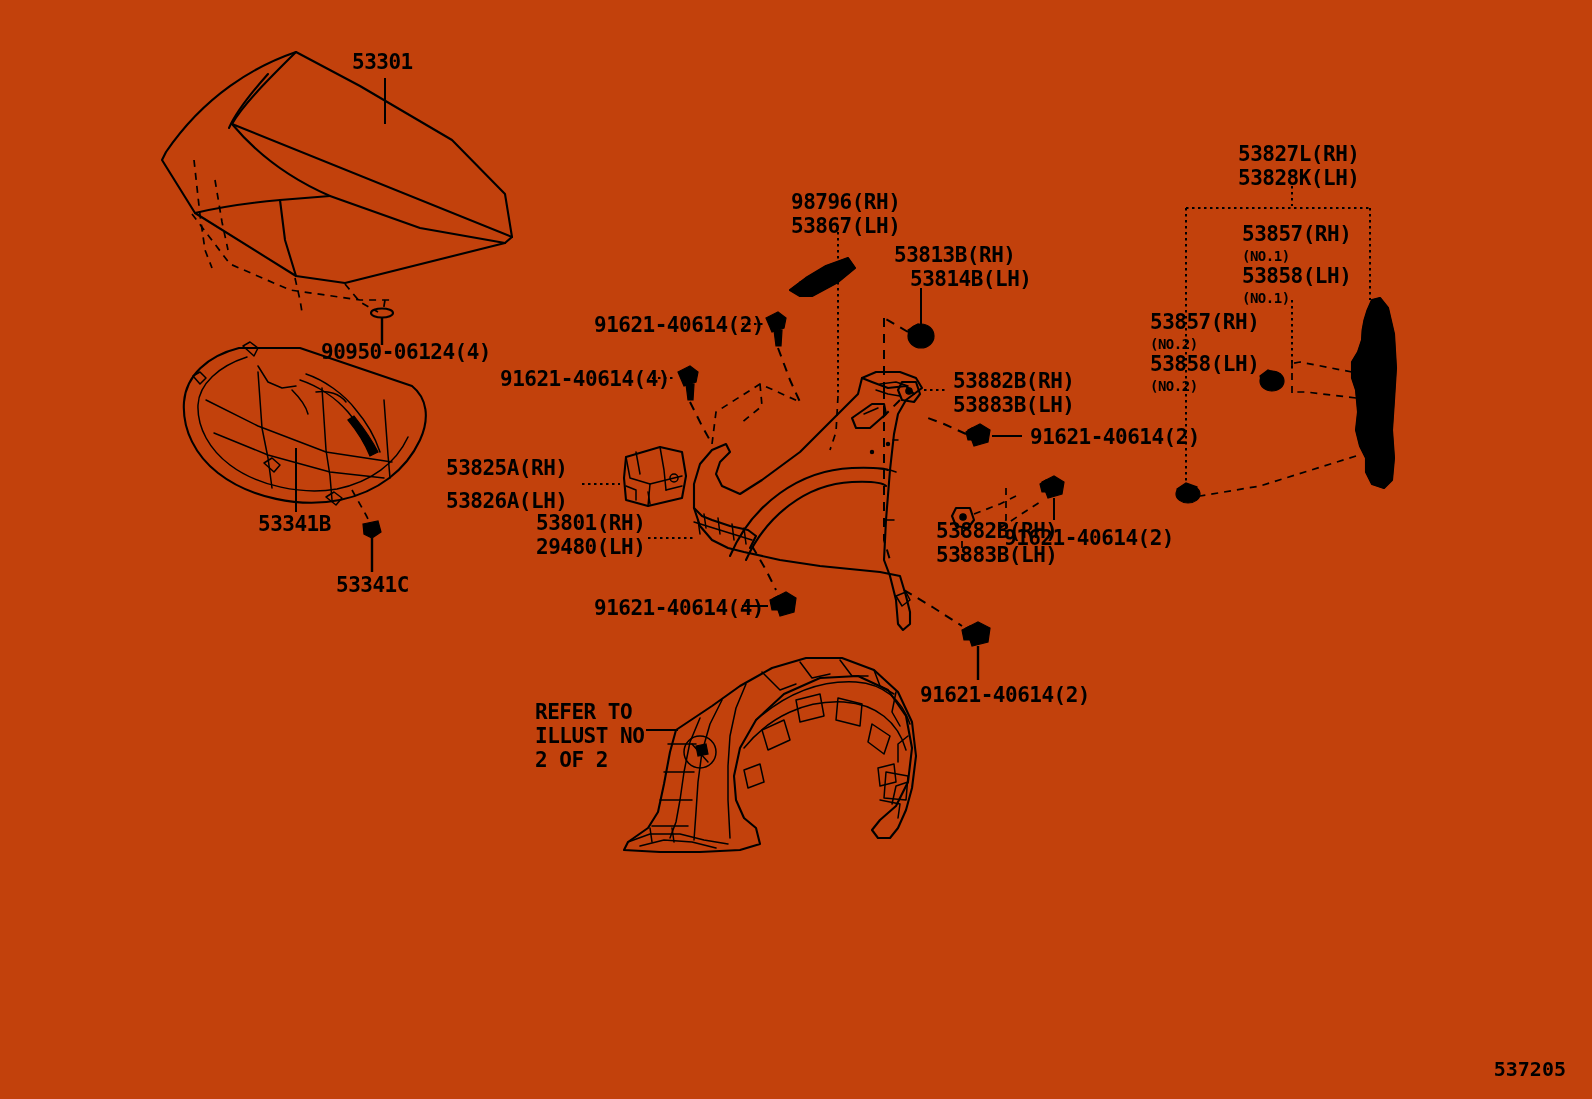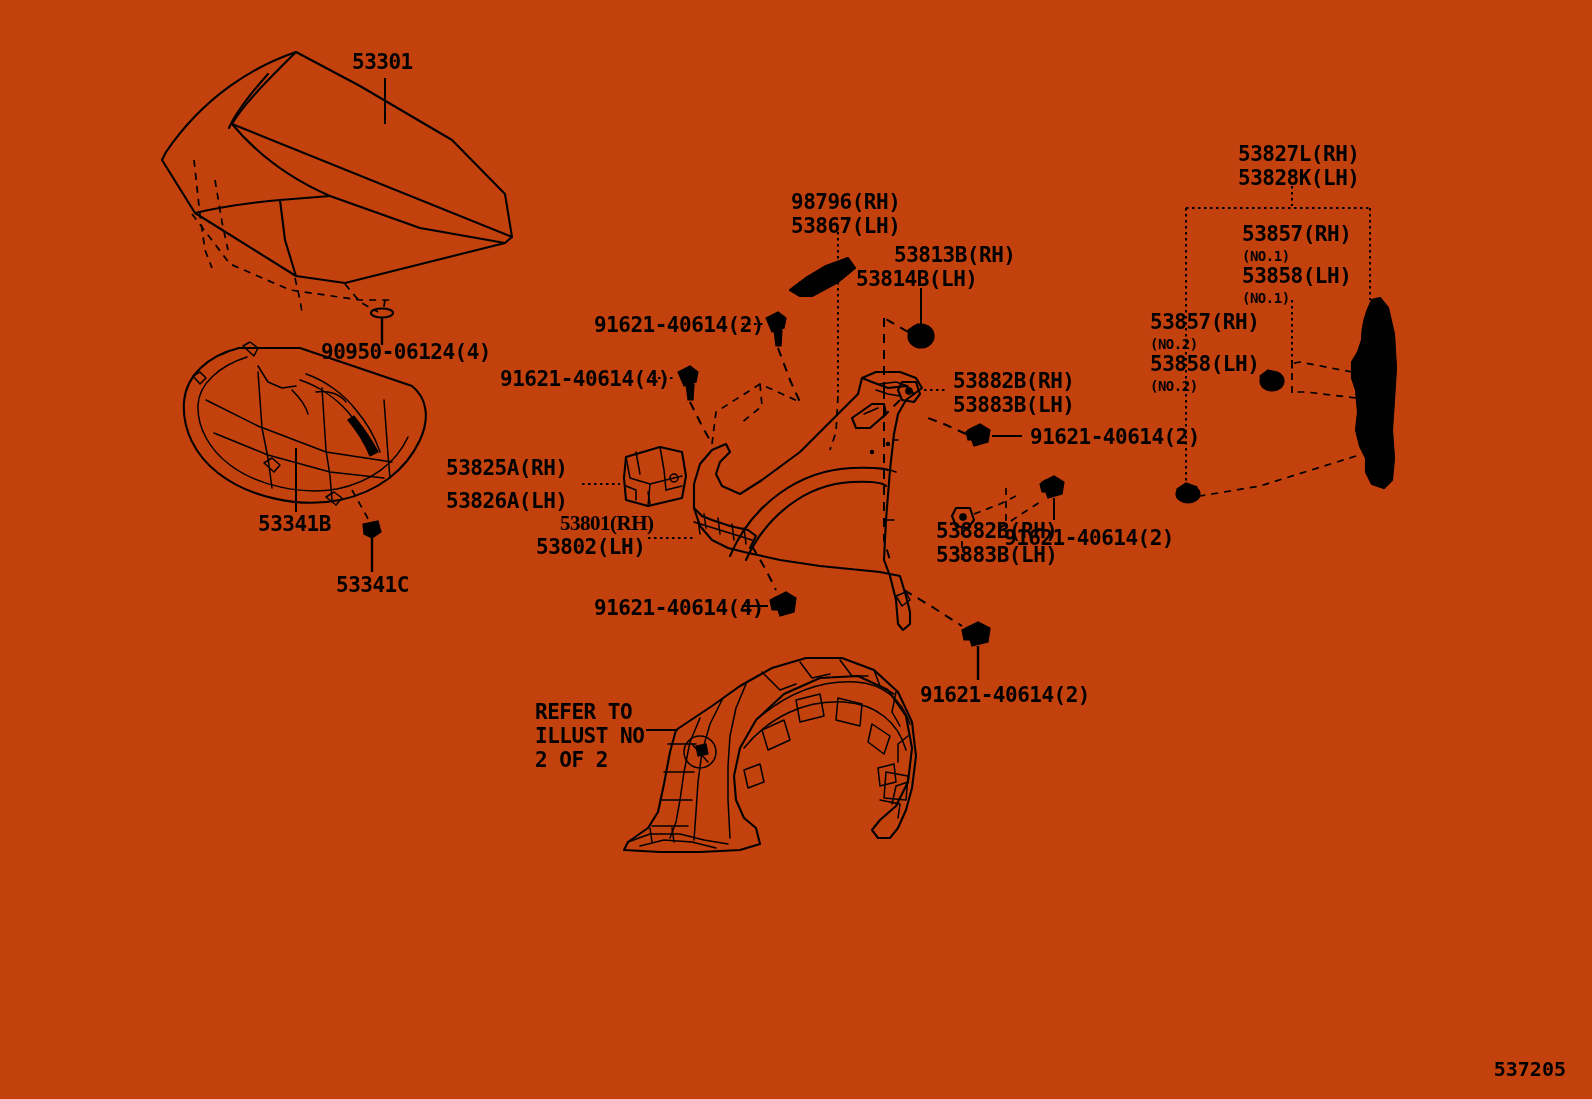--- a/index.html
+++ b/index.html
@@ -414,32 +414,32 @@
   <div class="lbl" style="left:336px; top:573px;">53341C</div>
 
   <div class="lbl" style="left:594px; top:313px;">91621-40614(2)</div>
 
   <div class="lbl" style="left:500px; top:367px;">91621-40614(4)</div>
 
   <div class="lbl blk" style="left:791px; top:190px;">98796(RH)</div>
   <div class="lbl blk" style="left:791px; top:214px;">53867(LH)</div>
 
   <div class="lbl blk" style="left:894px; top:243px;">53813B(RH)</div>
-  <div class="lbl blk" style="left:856px; top:267px;">53814B(LH)</div>
+  <div class="lbl blk" style="left:910px; top:267px;">53814B(LH)</div>
 
   <div class="lbl blk" style="left:953px; top:369px;">53882B(RH)</div>
   <div class="lbl blk" style="left:953px; top:393px;">53883B(LH)</div>
 
   <div class="lbl" style="left:1030px; top:425px;">91621-40614(2)</div>
 
   <div class="lbl blk" style="left:446px; top:456px;">53825A(RH)</div>
   <div class="lbl blk" style="left:446px; top:489px;">53826A(LH)</div>
 
-  <div class="lbl blk" style="left:560px; top:511px;font-family:Liberation Serif, serif;">53801(RH)</div>
-  <div class="lbl blk" style="left:536px; top:535px;">53802(LH)</div>
+  <div class="lbl blk" style="left:536px; top:511px;">53801(RH)</div>
+  <div class="lbl blk" style="left:536px; top:535px;">29480(LH)</div>
 
   <div class="lbl blk" style="left:936px; top:519px;">53882B(RH)</div>
   <div class="lbl blk" style="left:936px; top:543px;">53883B(LH)</div>
 
   <div class="lbl" style="left:1004px; top:526px;">91621-40614(2)</div>
 
   <div class="lbl" style="left:594px; top:596px;">91621-40614(4)</div>
 
   <div class="lbl" style="left:920px; top:683px;">91621-40614(2)</div>
 

